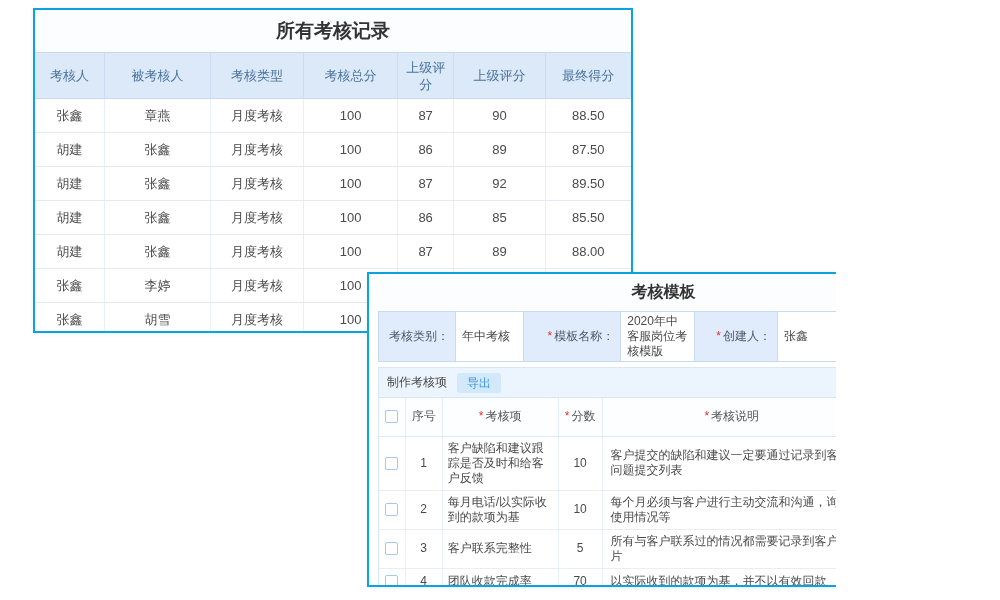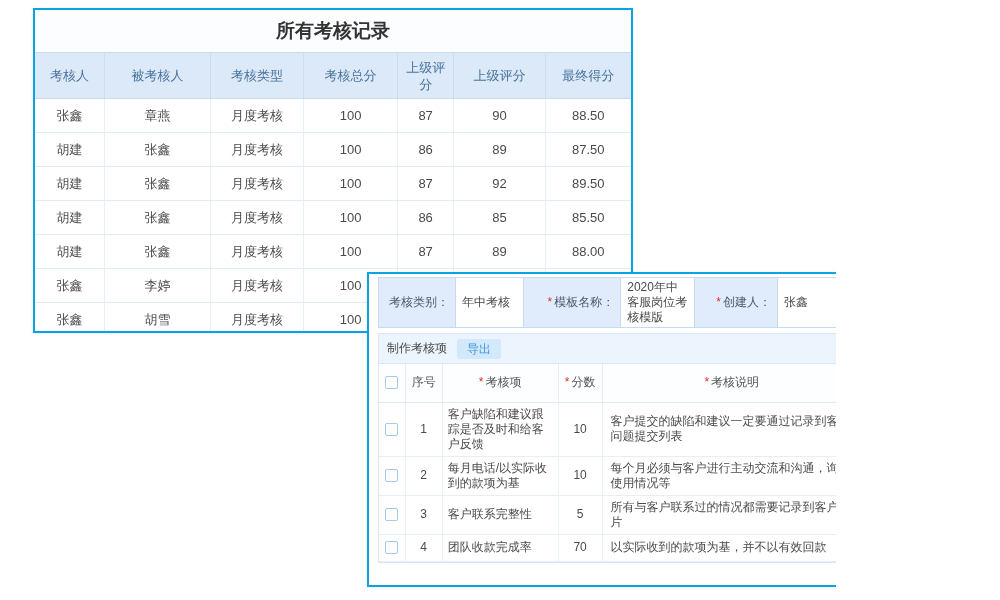--- a/index.html
+++ b/index.html
@@ -151,20 +151,21 @@
             <td>100</td>
             <td></td>
             <td></td>
             <td></td>
           </tr>
         </tbody>
     </table>
   </div>
 
   <div class="panel" id="template-panel">
+    <div class="panel-title">考核模板</div>
 
     <div class="tp-inner">
 
       <table id="form-table">
         <colgroup>
           <col style="width:13.5%">
             <col style="width:12%">
             <col style="width:17%">
           <col style="width:13%">
             <col style="width:14.5%">

